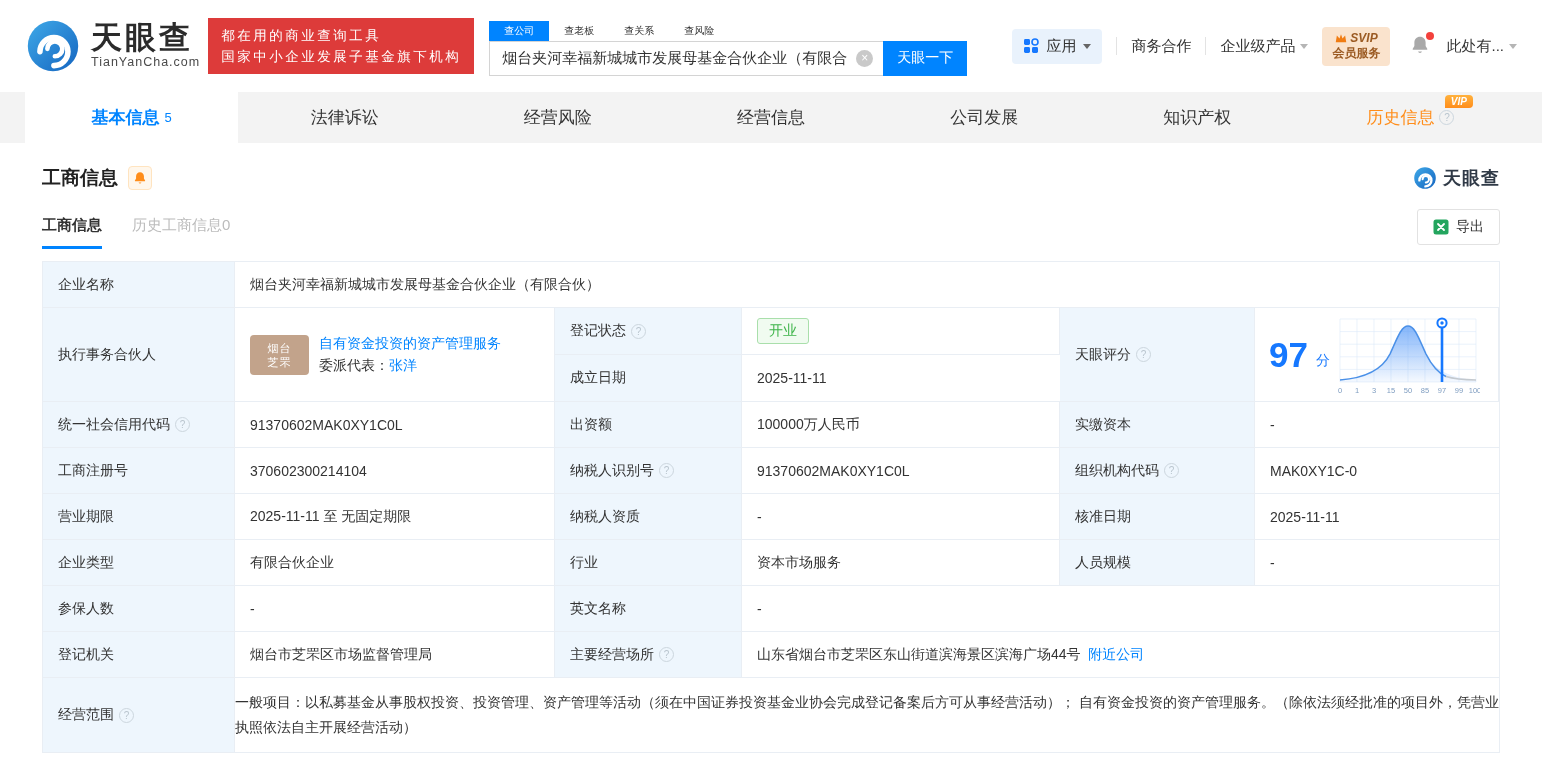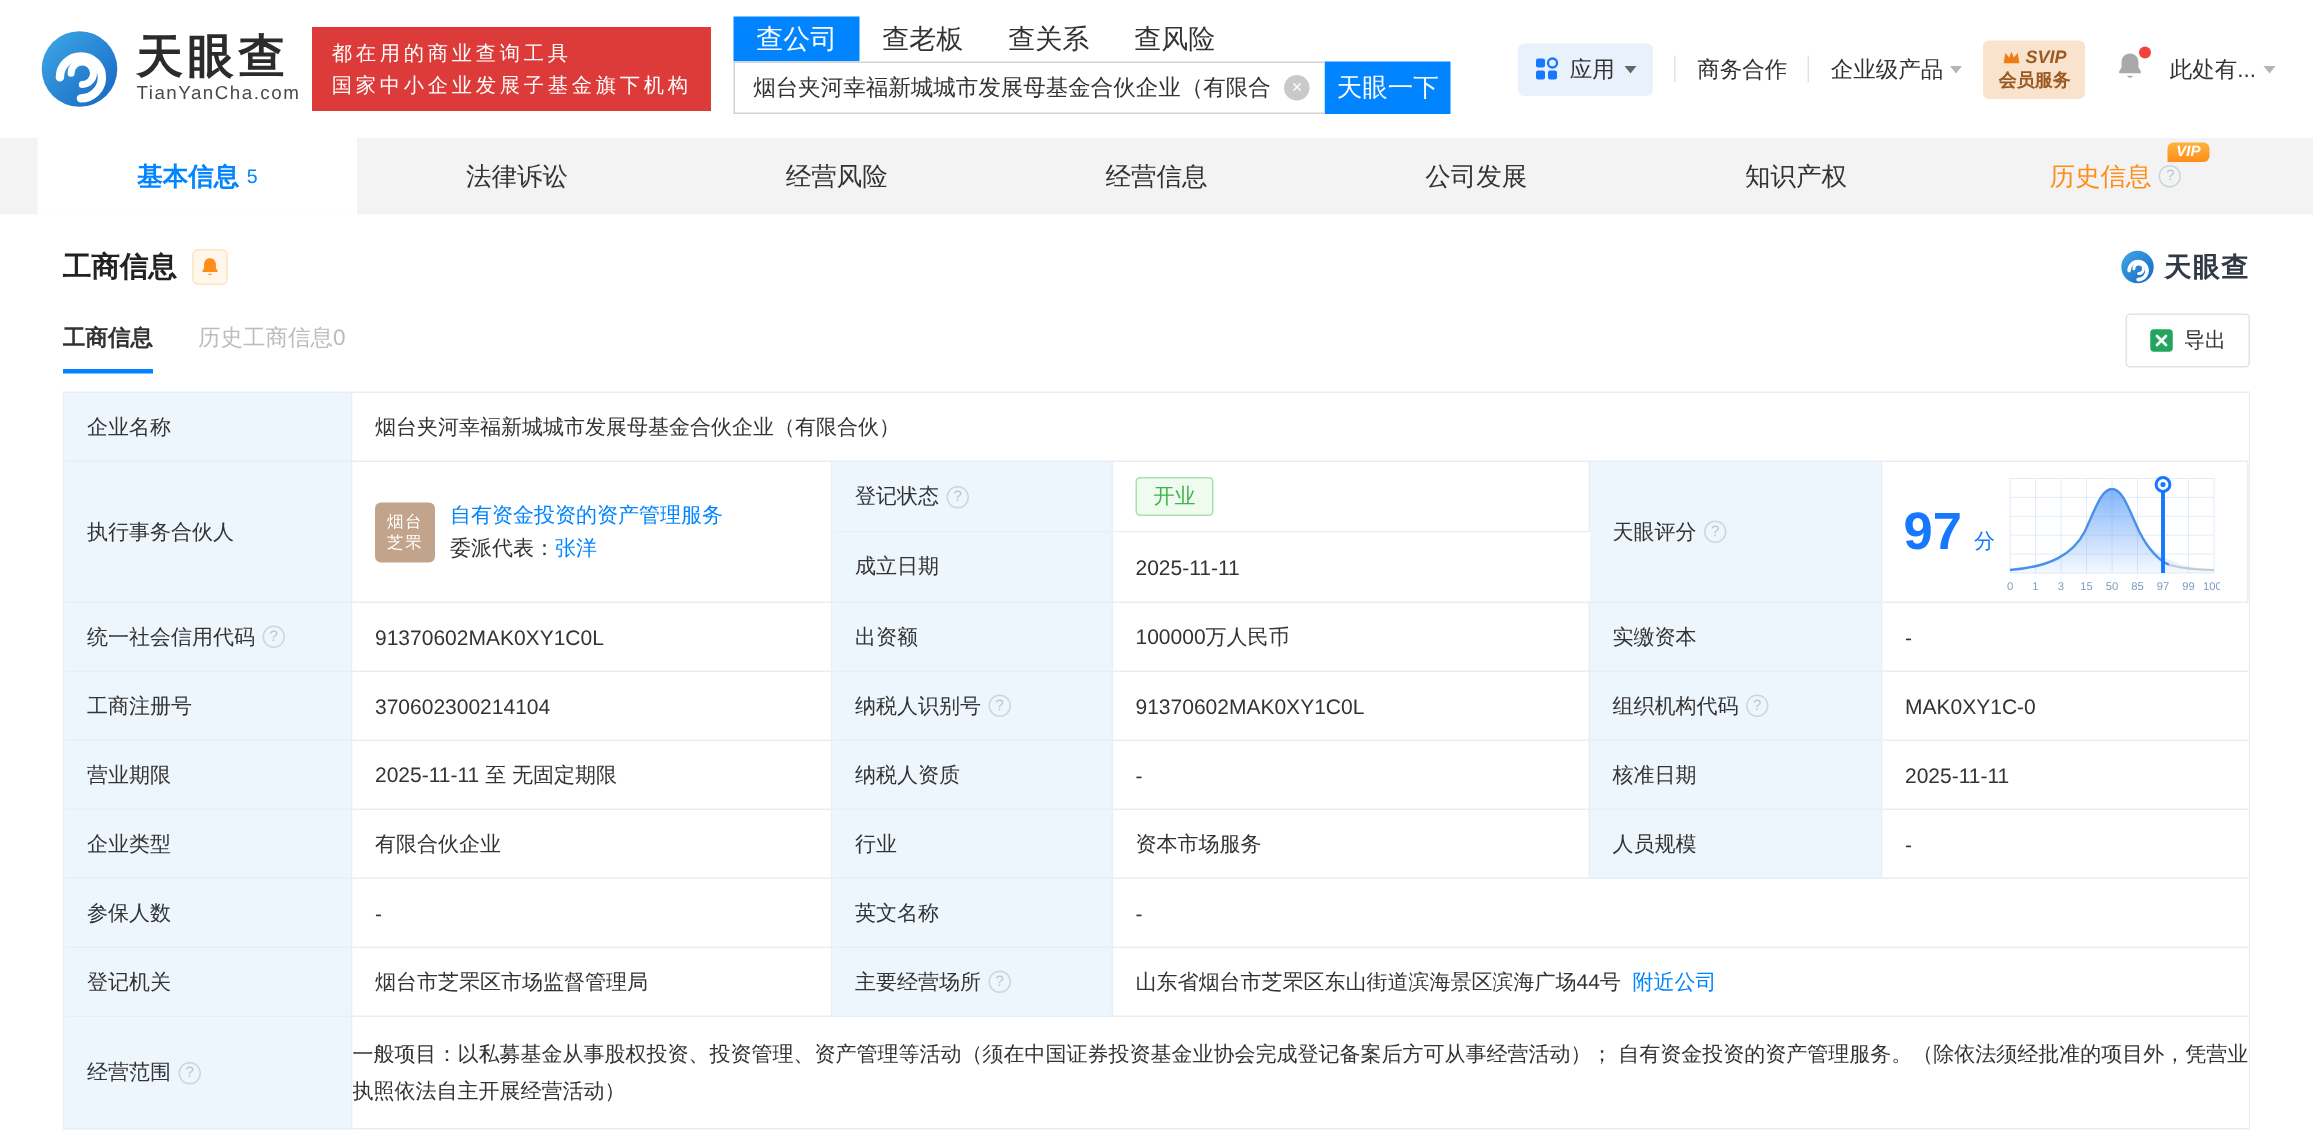--- a/index.html
+++ b/index.html
@@ -10,28 +10,28 @@
     font-family:"Liberation Sans","DejaVu Sans",sans-serif;
     font-size:14px;
   }
   
   .header { height:92px; display:flex; align-items:center; padding:0 25px; background:#fff; }
   .logo-group { display:flex; align-items:center; gap:10px; flex:0 0 auto; }
   .logo-text-main { font-size:31px; font-weight:bold; color:#2b2b2b; letter-spacing:3px; line-height:30px; }
   .logo-text-sub { font-size:12.5px; color:#4a4a4a; letter-spacing:1px; margin-top:2px; }
   .banner { background:#dd3b3a; color:#fff; margin-left:8px; padding:7px 13px; font-size:13.5px; line-height:21px; letter-spacing:2.5px; flex:0 0 auto; }
   .search-block { margin-left:15px; width:478px; flex:0 0 auto; }
-  .search-tabs { display:flex; align-items:flex-end; font-size:18px; height:24px; }
+  .search-tabs { display:flex; align-items:flex-end; font-size:10px; height:24px; }
   .search-tab { padding:3px 15px; color:#333; cursor:pointer; }
   .search-tab.active { background:#0084ff; color:#fff; }
   .search-row { display:flex; height:35px; }
   .search-input-wrap { flex:1; border:1px solid #d4d4d4; border-right:none; background:#fff; display:flex; align-items:center; position:relative; padding:0 34px 0 10px; }
   .search-input { border:none; outline:none; width:100%; font-size:15px; color:#333; font-family:inherit; background:transparent; }
   .clear-icon { position:absolute; right:10px; width:17px; height:17px; border-radius:50%; background:#c9c9c9; color:#fff; font-size:12px; line-height:16px; text-align:center; cursor:pointer; }
-  .search-btn { width:84px; background:#0084ff; color:#fff; font-size:17px; border:none; cursor:pointer; font-family:Liberation Sans, sans-serif; }
+  .search-btn { width:84px; background:#0084ff; color:#fff; font-size:14px; border:none; cursor:pointer; font-family:Liberation Sans, sans-serif; }
   .top-right { margin-left:auto; display:flex; align-items:center; font-size:15px; color:#333; }
   .apps-pill { background:#e9f2fc; border-radius:4px; padding:8px 11px; display:flex; align-items:center; gap:7px; cursor:pointer; }
   .v-div { width:1px; height:18px; background:#e3e3e3; margin:0 14px; }
   .nav-link { cursor:pointer; white-space:nowrap; display:flex; align-items:center; gap:5px; }
   .caret { width:0; height:0; border-left:4px solid transparent; border-right:4px solid transparent; border-top:5px solid #666; display:inline-block; }
   .caret.gray { border-top-color:#b5b5b5; }
   .svip-badge { background:#fae3cd; border-radius:4px; padding:4px 10px; margin:0 16px 0 14px; cursor:pointer; text-align:center; }
   .svip-top { color:#9b5a22; font-size:12px; font-weight:bold; font-style:italic; display:flex; align-items:center; gap:3px; justify-content:center; }
   .svip-bottom { color:#9b5a22; font-size:12px; font-weight:bold; }
   .bell-wrap { position:relative; margin:0 16px 0 4px; cursor:pointer; }
@@ -63,21 +63,21 @@
   .lc { background:#eef6fd; color:#333; }
   .vc { background:#fff; color:#333; }
   .row-partner { grid-template-rows:47px 47px; }
   .span2r { grid-row:span 2; }
   .span5c { grid-column:span 5; }
   .span3c { grid-column:span 3; }
   .q { width:15px; height:15px; border-radius:50%; border:1px solid #ccd6de; color:#b9c5ce; font-size:10px; display:inline-flex; align-items:center; justify-content:center; margin-left:5px; flex:0 0 auto; cursor:pointer; }
   .link { color:#0084ff; cursor:pointer; text-decoration:none; }
   .status-badge { display:inline-block; padding:3px 11px; font-size:14px; color:#3eb44a; background:#f0fbf0; border:1px solid #a9dfab; border-radius:3px; }
   .partner-cell { gap:10px; }
-  .avatar { width:40px; height:40px; border-radius:4px; background:#c2a38b; color:#fff; font-size:11px; line-height:14px; display:flex; flex-direction:column; align-items:center; justify-content:center; flex:0 0 auto; letter-spacing:1px; }
+  .avatar { width:59px; height:40px; border-radius:4px; background:#c2a38b; color:#fff; font-size:11px; line-height:14px; display:flex; flex-direction:column; align-items:center; justify-content:center; flex:0 0 auto; letter-spacing:1px; }
   .partner-lines { display:flex; flex-direction:column; gap:4px; font-size:14px; }
   .score-cell { padding:0 6px 0 14px !important; gap:8px; }
   .score-num { font-size:35px; font-weight:bold; color:#1678ff; line-height:1; }
   .score-unit { font-size:14px; color:#1678ff; margin-top:12px; }
   .scope-val { display:block !important; padding:12px 0 !important; line-height:25px; }
   .tick { font-size:7.5px; fill:#7f9dc0; font-family:"Liberation Sans",sans-serif; }
 </style>
 </head>
 <body>
 

